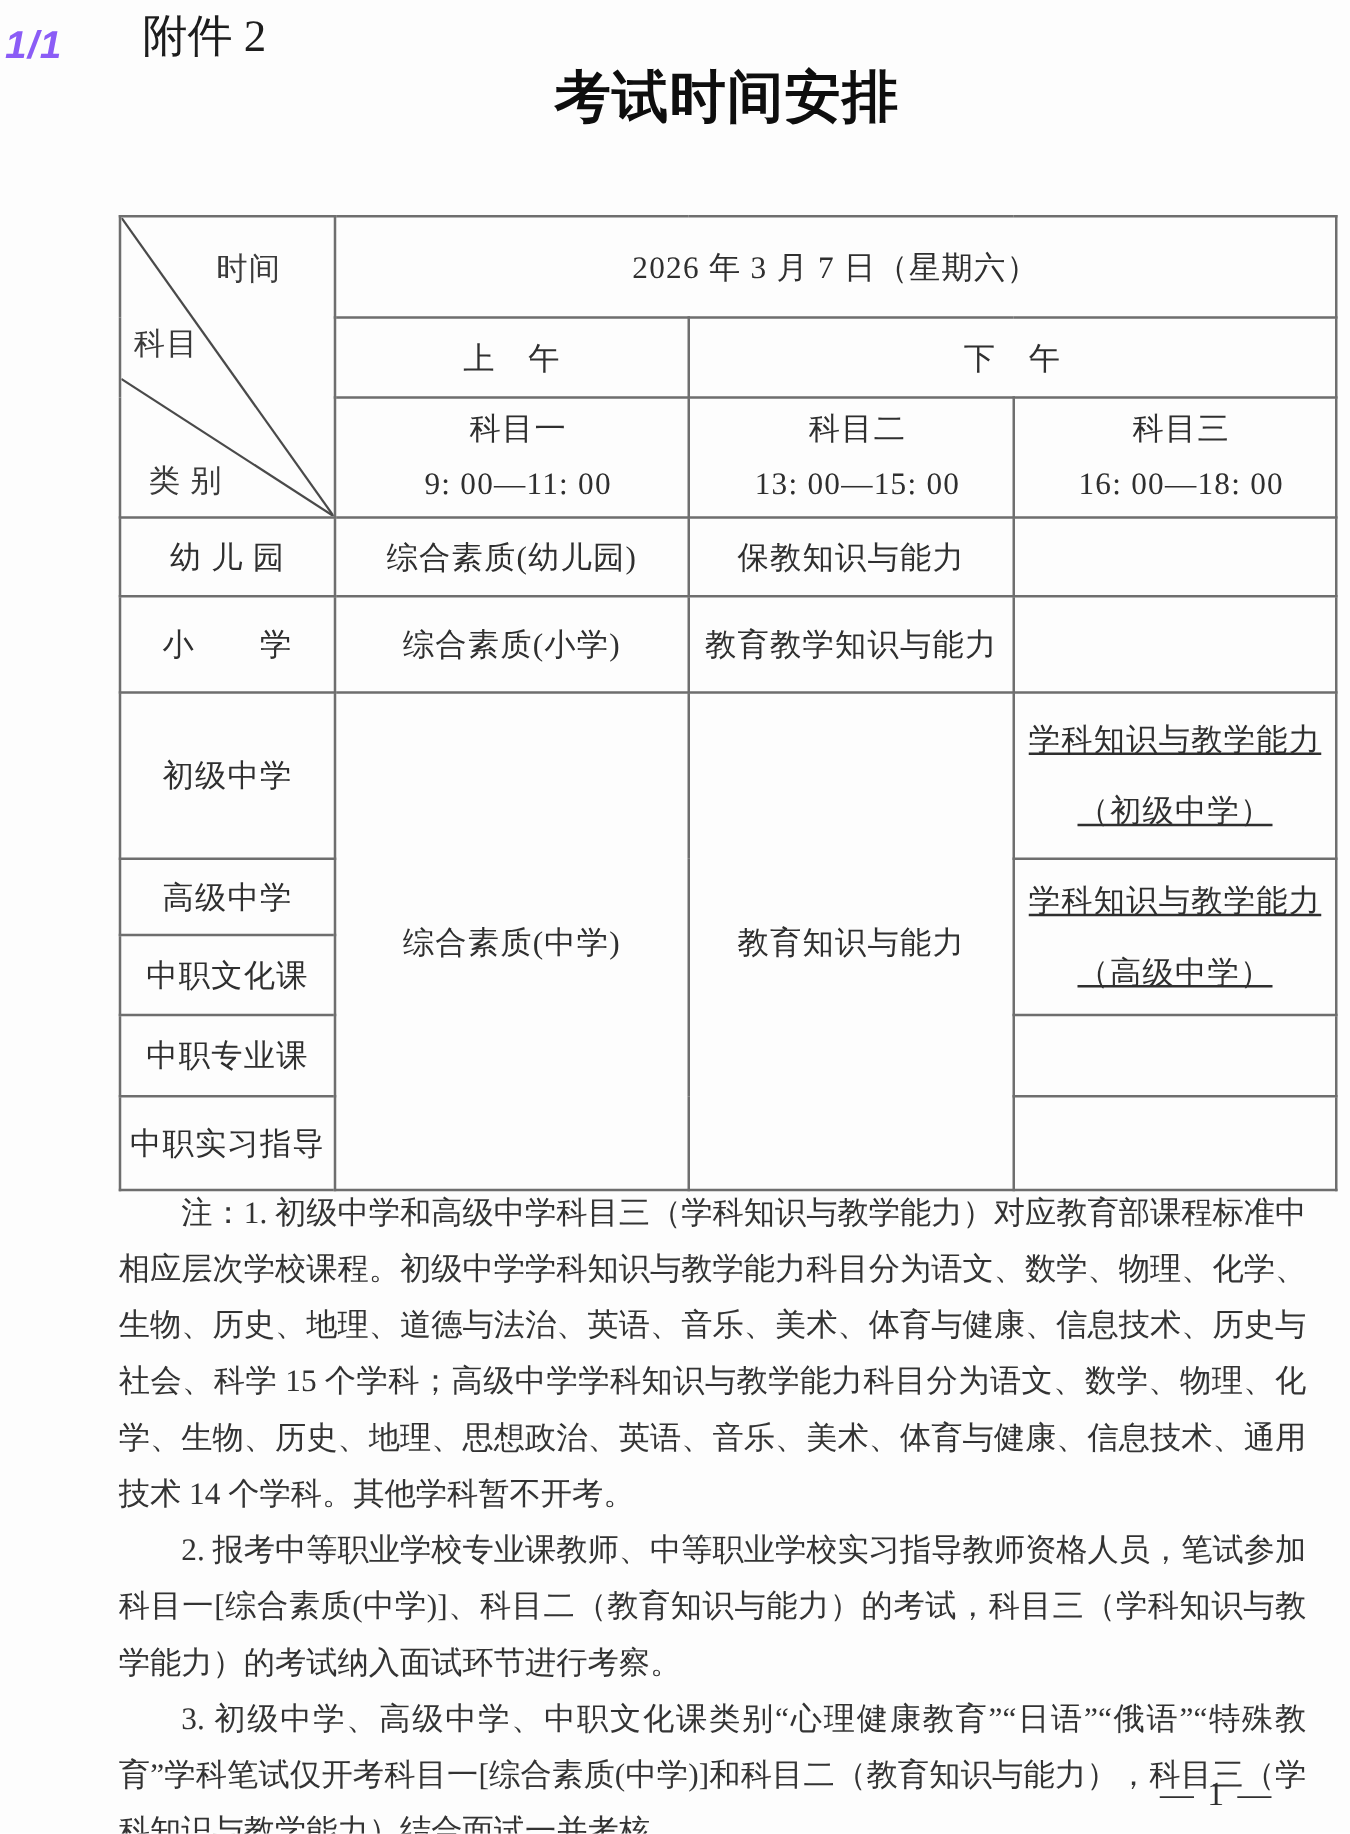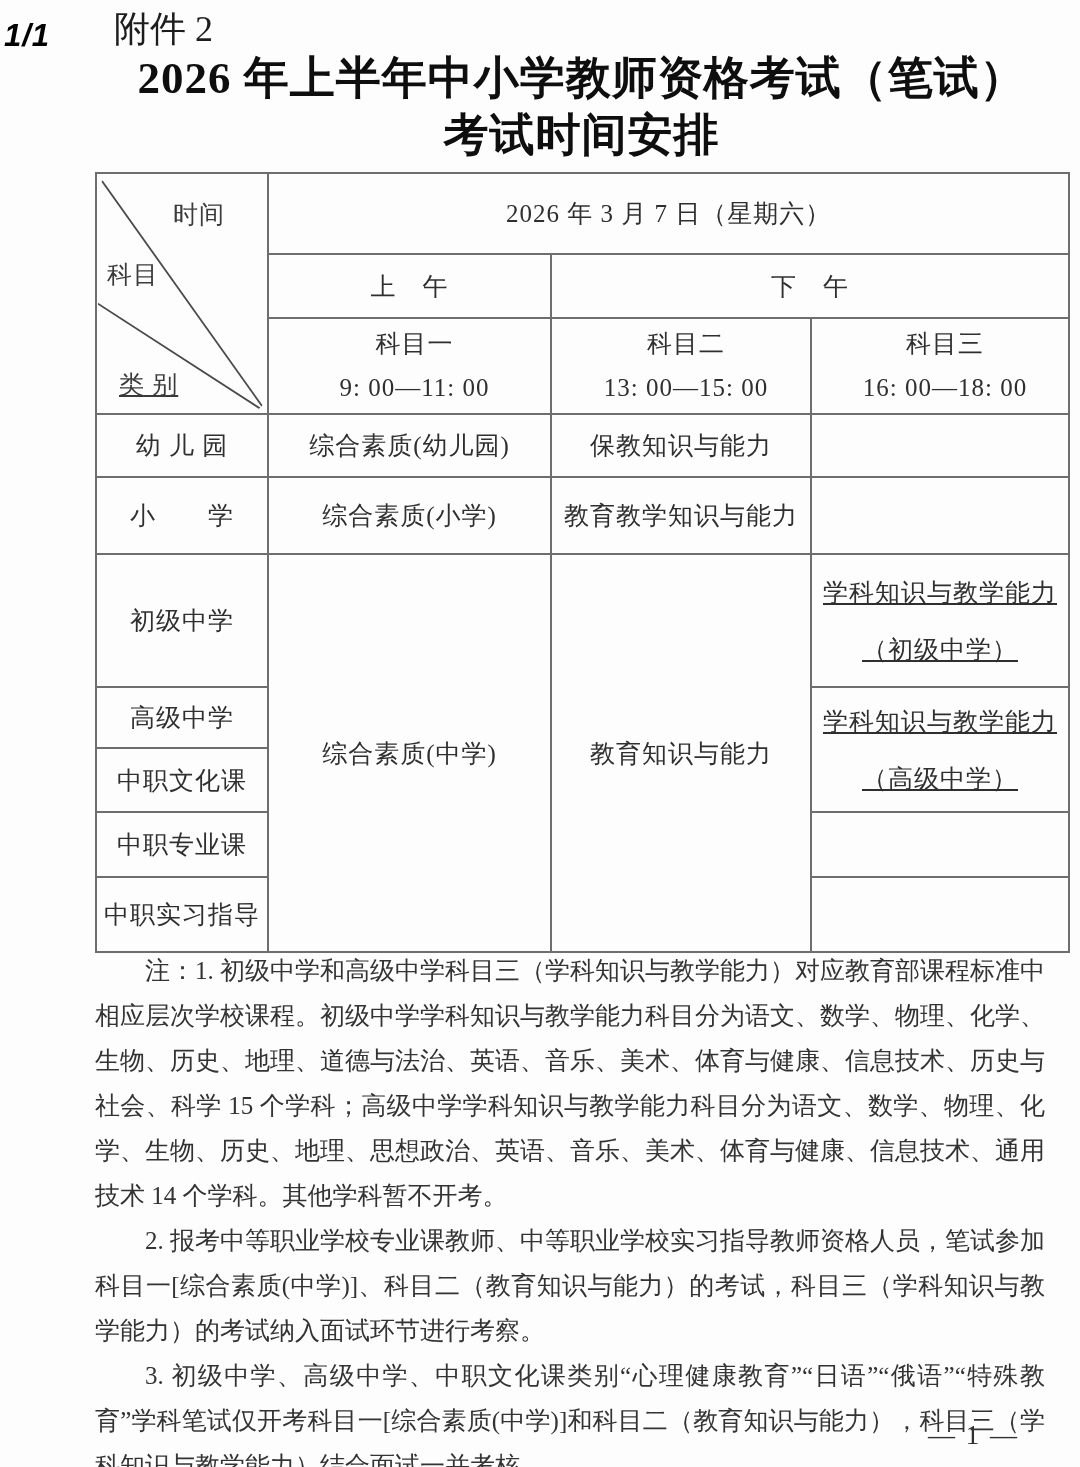--- a/index.html
+++ b/index.html
@@ -9,21 +9,21 @@
     width:1080px; height:1467px;
     background:#fdfdfd;
     font-family:"Liberation Serif","DejaVu Serif",serif;
     color:#2b2b2b;
     overflow:hidden;
   }
   .page-indicator {
     position:absolute; left:4px; top:18px;
     font-family:"Liberation Sans","DejaVu Sans",sans-serif;
     font-style:italic; font-weight:bold;
-    font-size:31px; color:#000000; letter-spacing:1px;
+    font-size:31px; color:#8b5cf6; letter-spacing:1px;
   }
   .attachment {
     position:absolute; left:114px; top:5px;
     font-size:36px; color:#1d1d1d;
   }
   .title {
     position:absolute; left:95px; top:50px; width:973px;
     text-align:center; font-size:45px; font-weight:bold;
     line-height:57px; color:#0e0e0e; letter-spacing:1px;
   }
@@ -34,27 +34,27 @@
   .exam-table td {
     border:2px solid #6e6e6e;
     text-align:center; vertical-align:middle;
     font-size:25px; color:#2f2f2f;
     letter-spacing:1px; padding:0;
     overflow:hidden;
   }
   .r-date{height:81px} .r-ampm{height:64px} .r-subj{height:96px}
   .r-k{height:63px} .r-p{height:77px} .r-j{height:133px}
   .r-s{height:61px} .r-c1{height:64px} .r-c2{height:65px} .r-c3{height:75px}
-  .corner { position:relative;border-radius:19px; }
+  .corner { position:relative; }
   .diag-svg { position:absolute; left:0; top:0; width:100%; height:100%; display:block; }
   .diag-svg line { stroke:#4a4a4a; stroke-width:1.8; }
   .corner .lbl { position:absolute; font-size:25px; color:#3a3a3a; white-space:pre; }
   .lbl-time   { left:76px; top:24px; }
   .lbl-subject{ left:10px; top:84px; }
-  .lbl-cat    { left:22px; top:194px;text-decoration:underline; }
+  .lbl-cat    { left:22px; top:194px; }
   .subj-name, .subj-time { line-height:44px;padding-left:10px; }
   .two-line div { line-height:57px;text-decoration:underline; }
   .notes {
     position:absolute; left:95px; top:948px; width:950px;
     font-size:25px; line-height:45px; text-align:justify;
     color:#333333;
   }
   .notes p { text-indent:2em; }
   .page-number {
     position:absolute; left:928px; top:1420px;
@@ -64,21 +64,20 @@
 </head>
 <body>
 
 <div class="page">
 
   <div class="page-indicator">1/1</div>
 
   <div class="attachment">附件 2</div>
 
   <div class="title">
-    <div>2026 年上半年中小学教师资格考试（笔试）</div>
     <div>考试时间安排</div>
   </div>
 
   <table class="exam-table">
     <colgroup>
       <col style="width:172px">
         <col style="width:283px">
         <col style="width:260px">
         <col style="width:258px">
     </colgroup>

